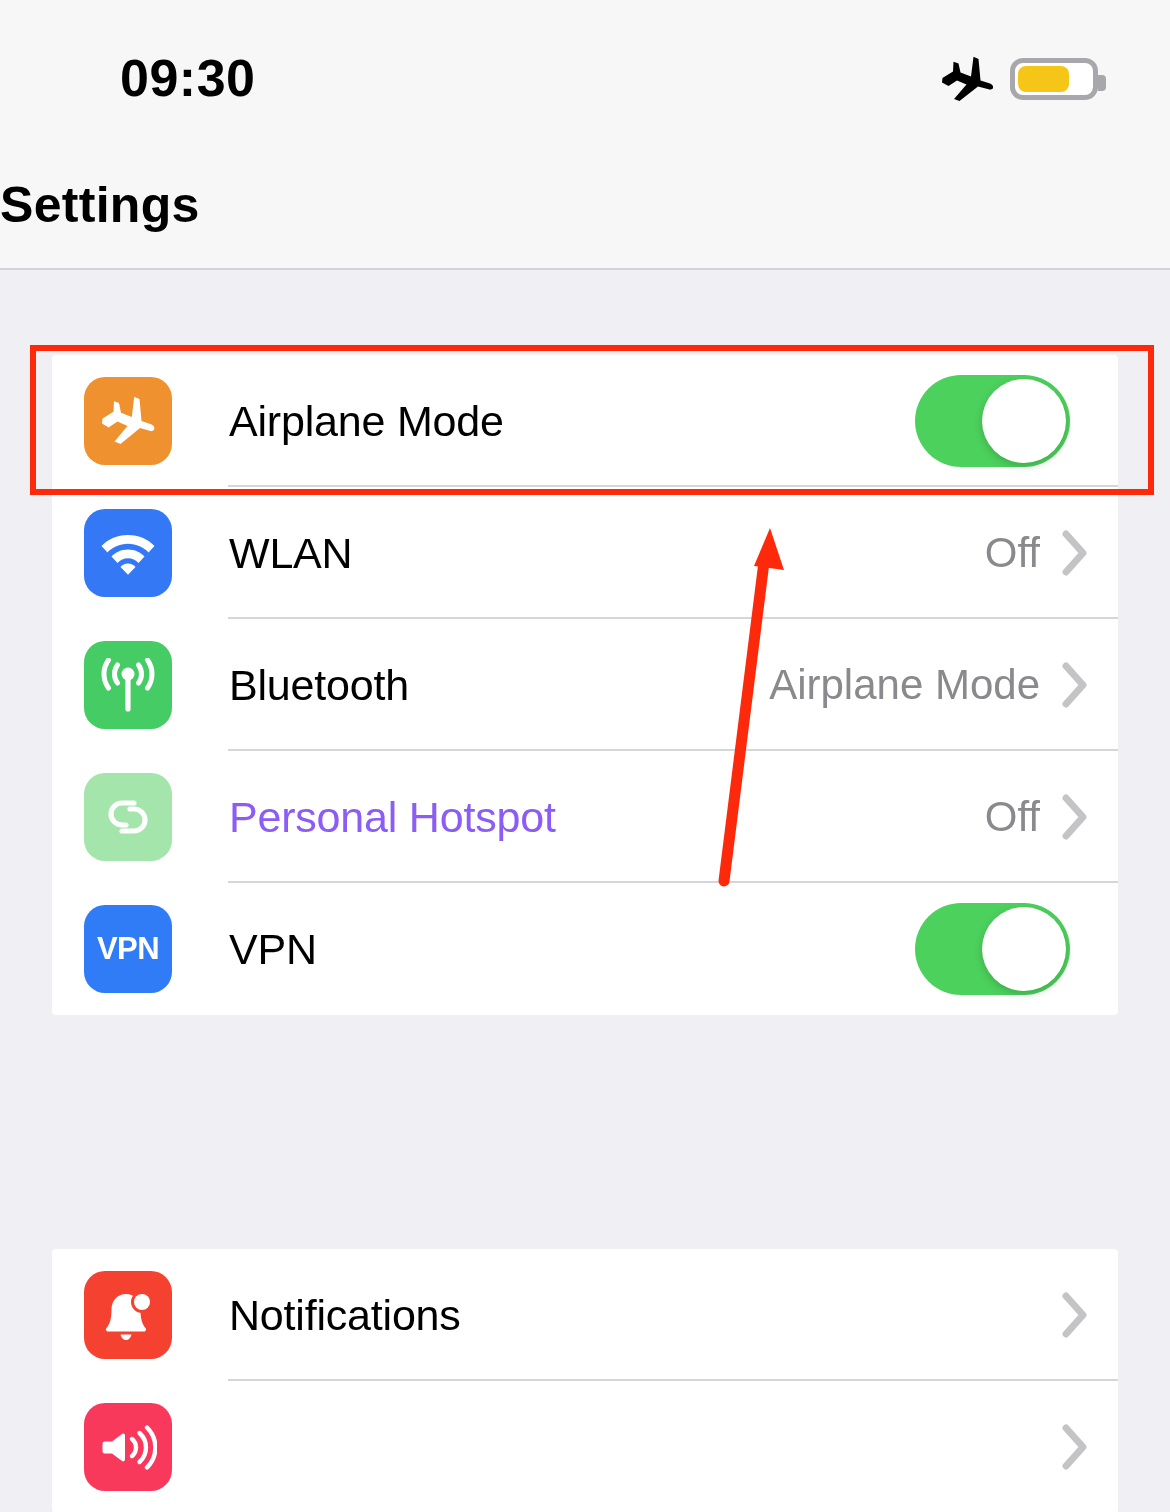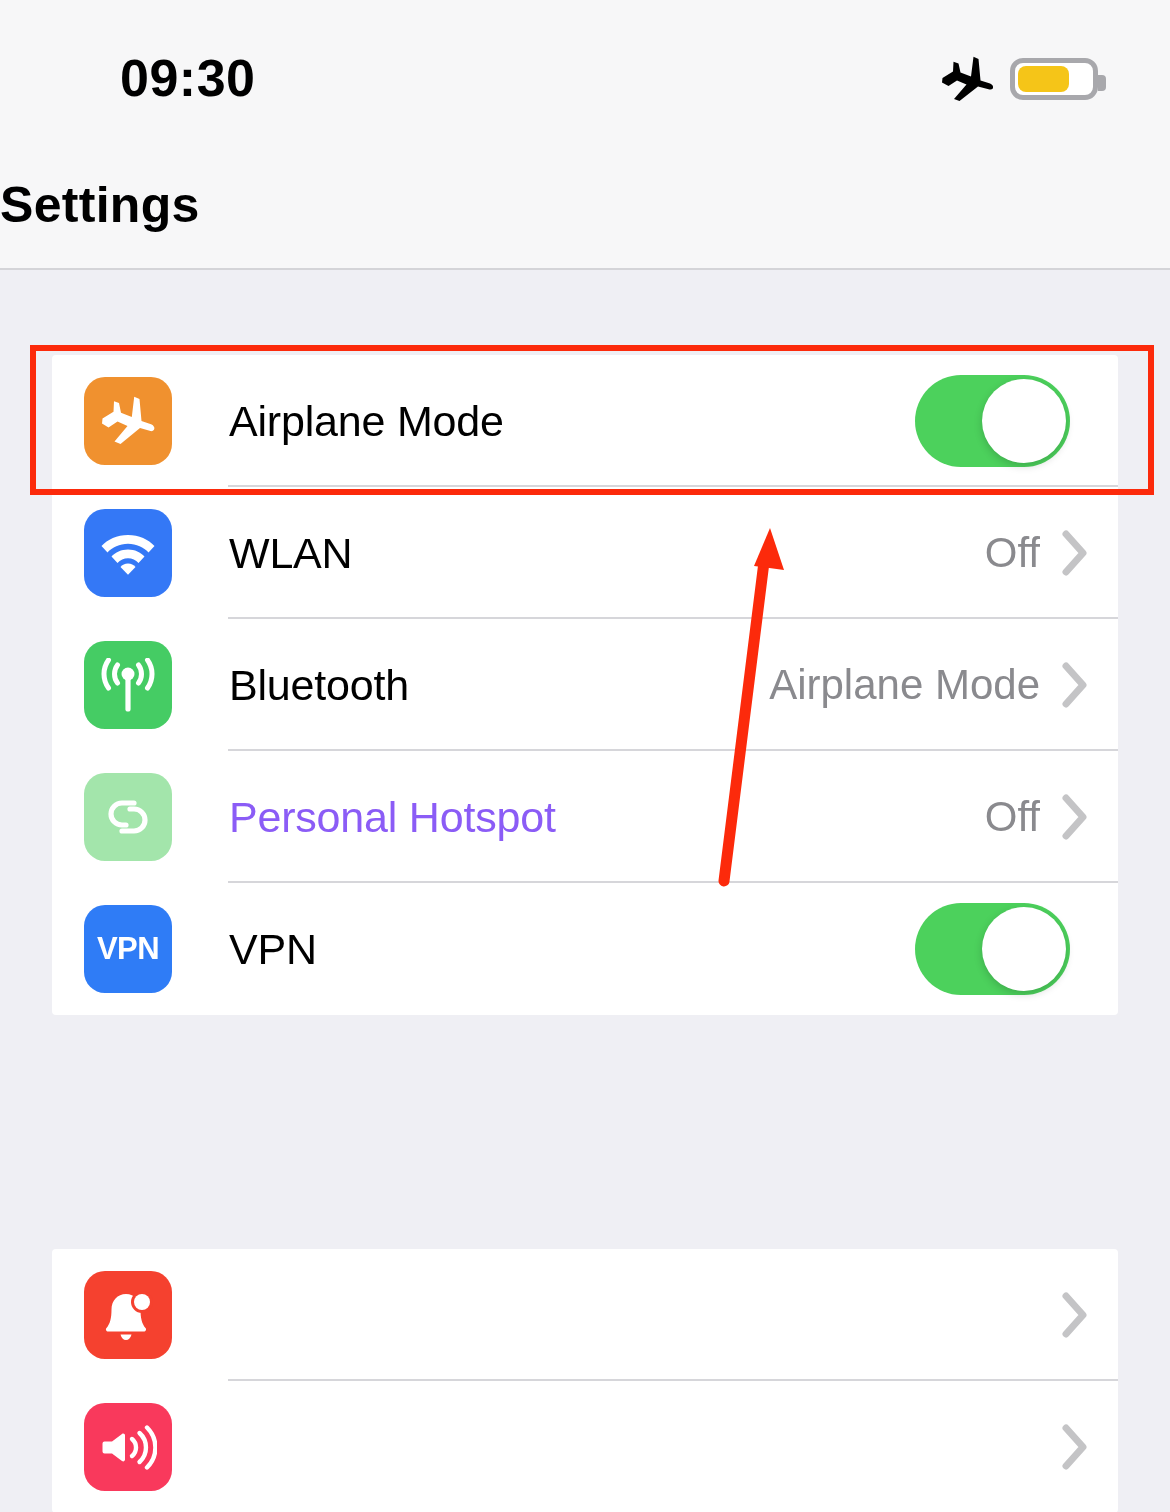--- a/index.html
+++ b/index.html
@@ -321,20 +321,21 @@
 
     <div class="row">
       <div class="app-icon" style="background:#f5412f">
         <svg class="glyph" width="58" height="58" viewBox="0 0 58 58">
           <path d="M27 8 C18.5 8 12.5 14.5 12.5 23.5 C12.5 32 11 38 7.5 42 C6.2 43.5 7.2 45.5 9.2 45.5 H44.8 C46.8 45.5 47.8 43.5 46.5 42 C43 38 41.5 32 41.5 23.5 C41.5 14.5 35.5 8 27 8 Z" fill="#fff"></path>
           <path d="M21.5 48.5 C22.3 52 24.4 54 27 54 C29.6 54 31.7 52 32.5 48.5 Z" fill="#fff"></path>
           <circle cx="43" cy="16" r="11" fill="#f5412f"></circle>
           <circle cx="43" cy="16" r="8" fill="#fff"></circle>
         </svg>
       </div>
+      <div class="row-label">Notifications</div>
       <div class="row-right">
         <div class="row-value"></div>
         <svg class="chevron" width="26" height="46" viewBox="0 0 26 46">
           <path d="M4 4 L21 23 L4 42" stroke="#c4c4c6" stroke-width="7" stroke-linecap="round" stroke-linejoin="round" fill="none"></path>
         </svg>
       </div>
       <div class="sep"></div>
     </div>
 
     <div class="row last">

